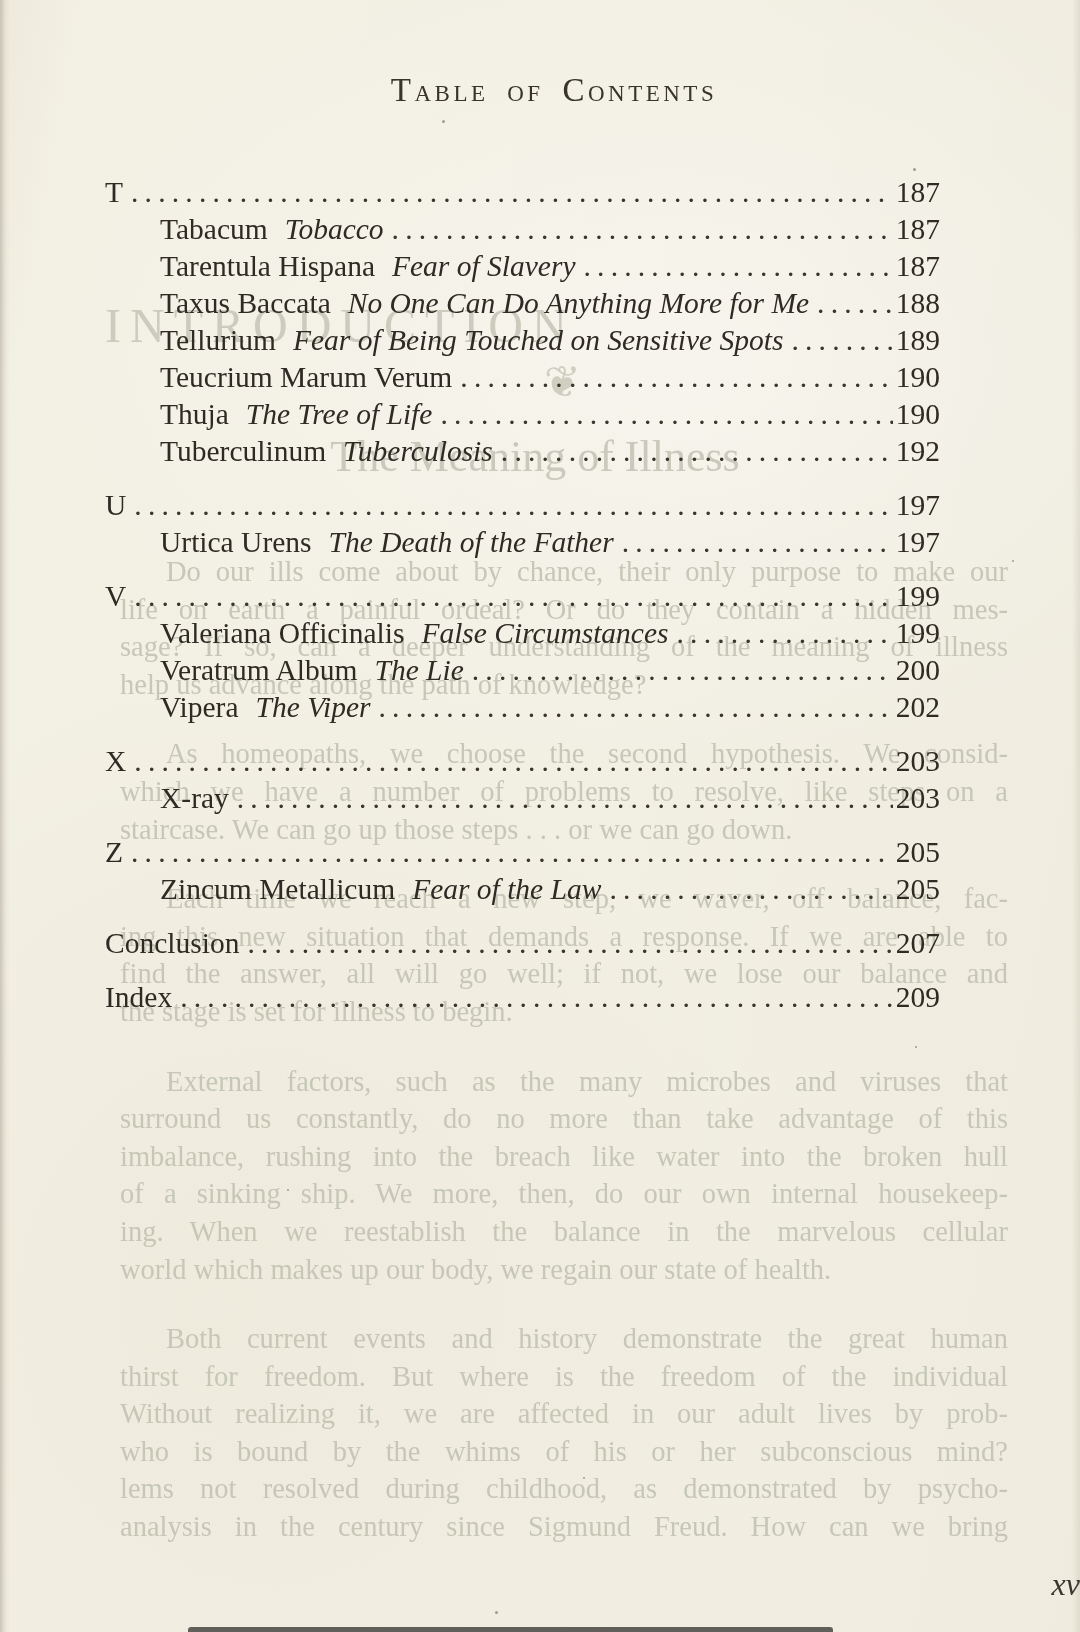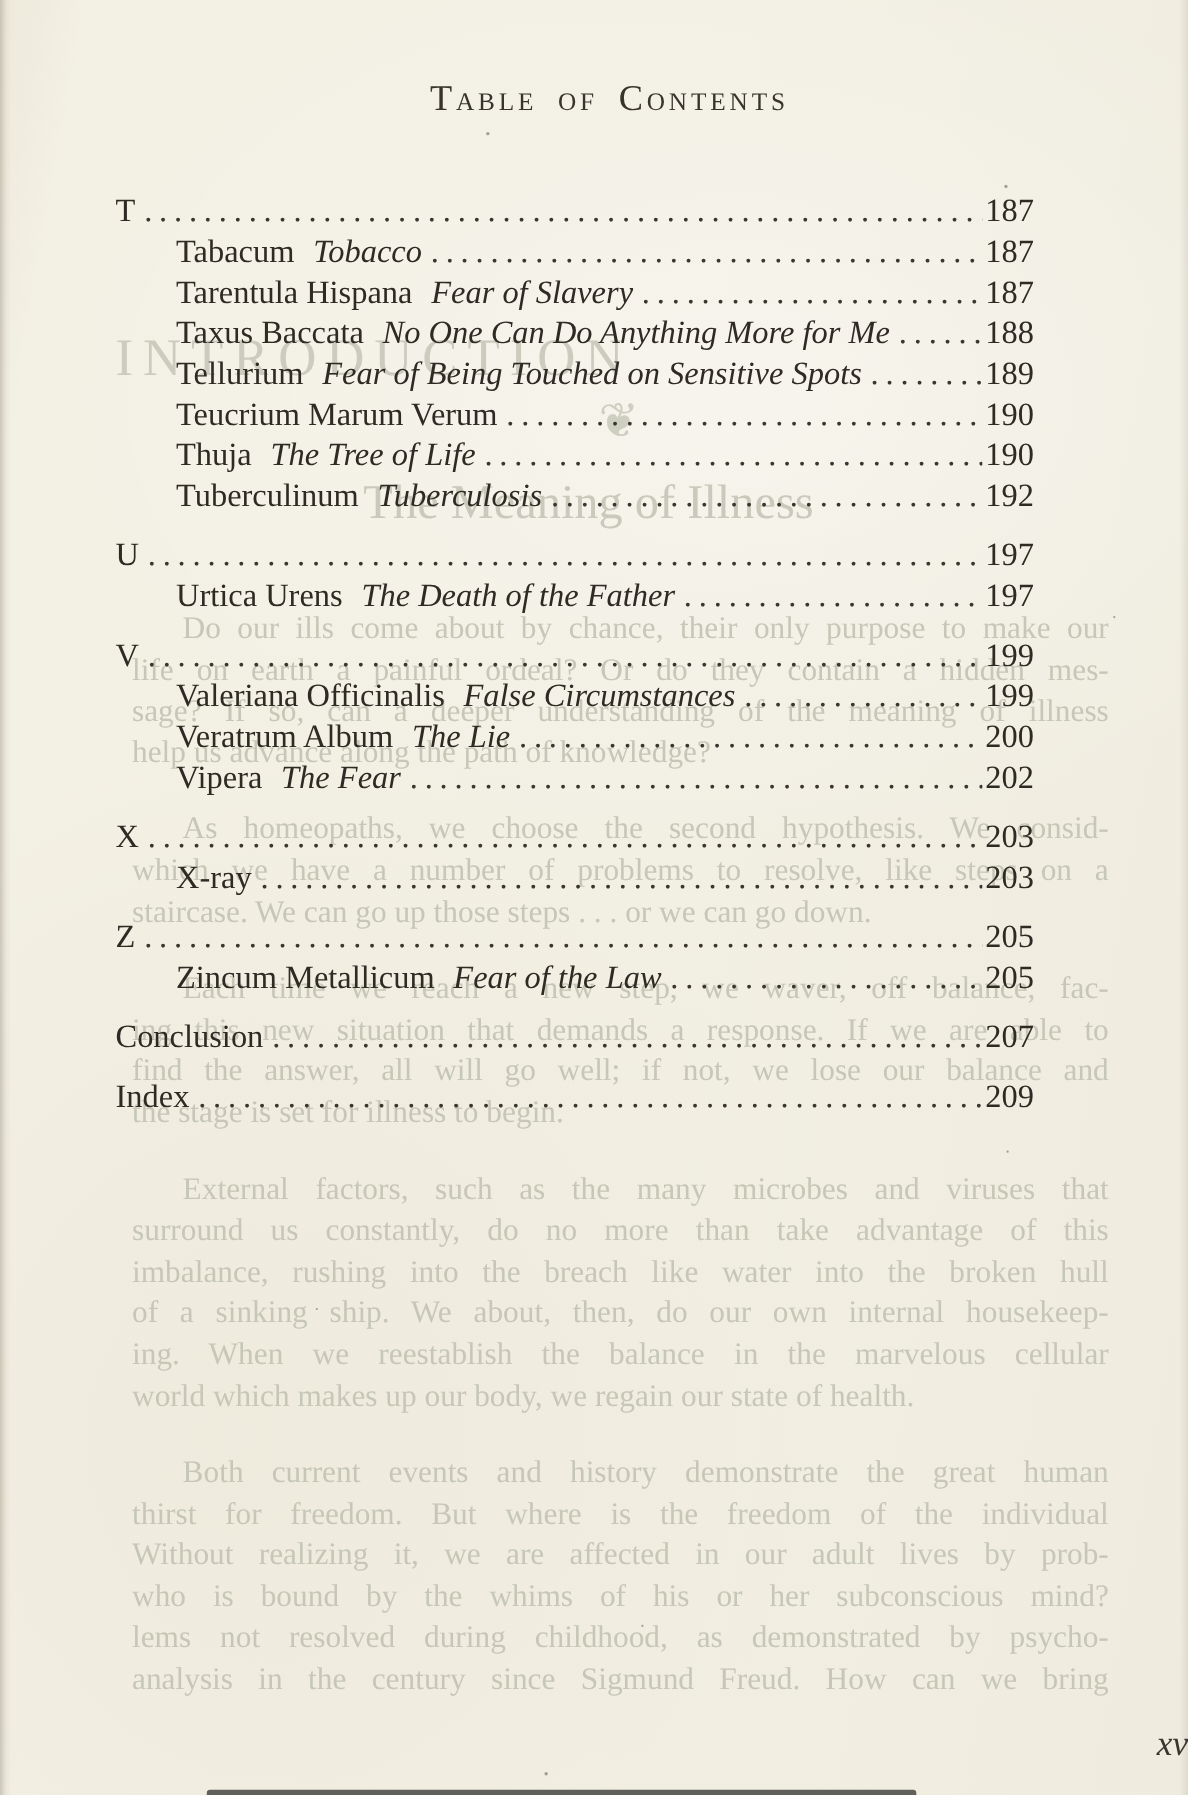--- a/index.html
+++ b/index.html
@@ -68,21 +68,21 @@
         <div class="g-line indent">As homeopaths, we choose the second hypothesis. We consid-</div>
         <div class="g-line">which we have a number of problems to resolve, like steps on a</div>
         <div class="g-line last">staircase. We can go up those steps . . . or we can go down.</div>
         <div class="g-line indent">Each time we reach a new step, we waver, off balance, fac-</div>
         <div class="g-line">ing this new situation that demands a response. If we are able to</div>
         <div class="g-line">find the answer, all will go well; if not, we lose our balance and</div>
         <div class="g-line last">the stage is set for illness to begin.</div>
         <div class="g-line indent">External factors, such as the many microbes and viruses that</div>
         <div class="g-line">surround us constantly, do no more than take advantage of this</div>
         <div class="g-line">imbalance, rushing into the breach like water into the broken hull</div>
-        <div class="g-line">of a sinking ship. We about, then, do our own internal housekeep-</div>
+        <div class="g-line">of a sinking ship. We more, then, do our own internal housekeep-</div>
         <div class="g-line">ing. When we reestablish the balance in the marvelous cellular</div>
         <div class="g-line last">world which makes up our body, we regain our state of health.</div>
         <div class="g-line indent">Both current events and history demonstrate the great human</div>
         <div class="g-line">thirst for freedom. But where is the freedom of the individual</div>
         <div class="g-line">Without realizing it, we are affected in our adult lives by prob-</div>
         <div class="g-line">who is bound by the whims of his or her subconscious mind?</div>
         <div class="g-line">lems not resolved during childhood, as demonstrated by psycho-</div>
         <div class="g-line">analysis in the century since Sigmund Freud. How can we bring</div>
       </div>
   </div>
@@ -163,21 +163,21 @@
     <span class="toc-page">199</span>
   </div>
       <div class="toc-row level1">
     <span class="toc-label">Veratrum Album</span>
     <span class="toc-subtitle">The Lie</span>
     <span class="toc-leader">..............................................................................................................</span>
     <span class="toc-page">200</span>
   </div>
       <div class="toc-row level1">
     <span class="toc-label">Vipera</span>
-    <span class="toc-subtitle">The Fear</span>
+    <span class="toc-subtitle">The Viper</span>
     <span class="toc-leader">..............................................................................................................</span>
     <span class="toc-page">202</span>
   </div>
       <div class="toc-row level0 group-start">
     <span class="toc-label">X</span>
 
     <span class="toc-leader">..............................................................................................................</span>
     <span class="toc-page">203</span>
   </div>
       <div class="toc-row level1">

